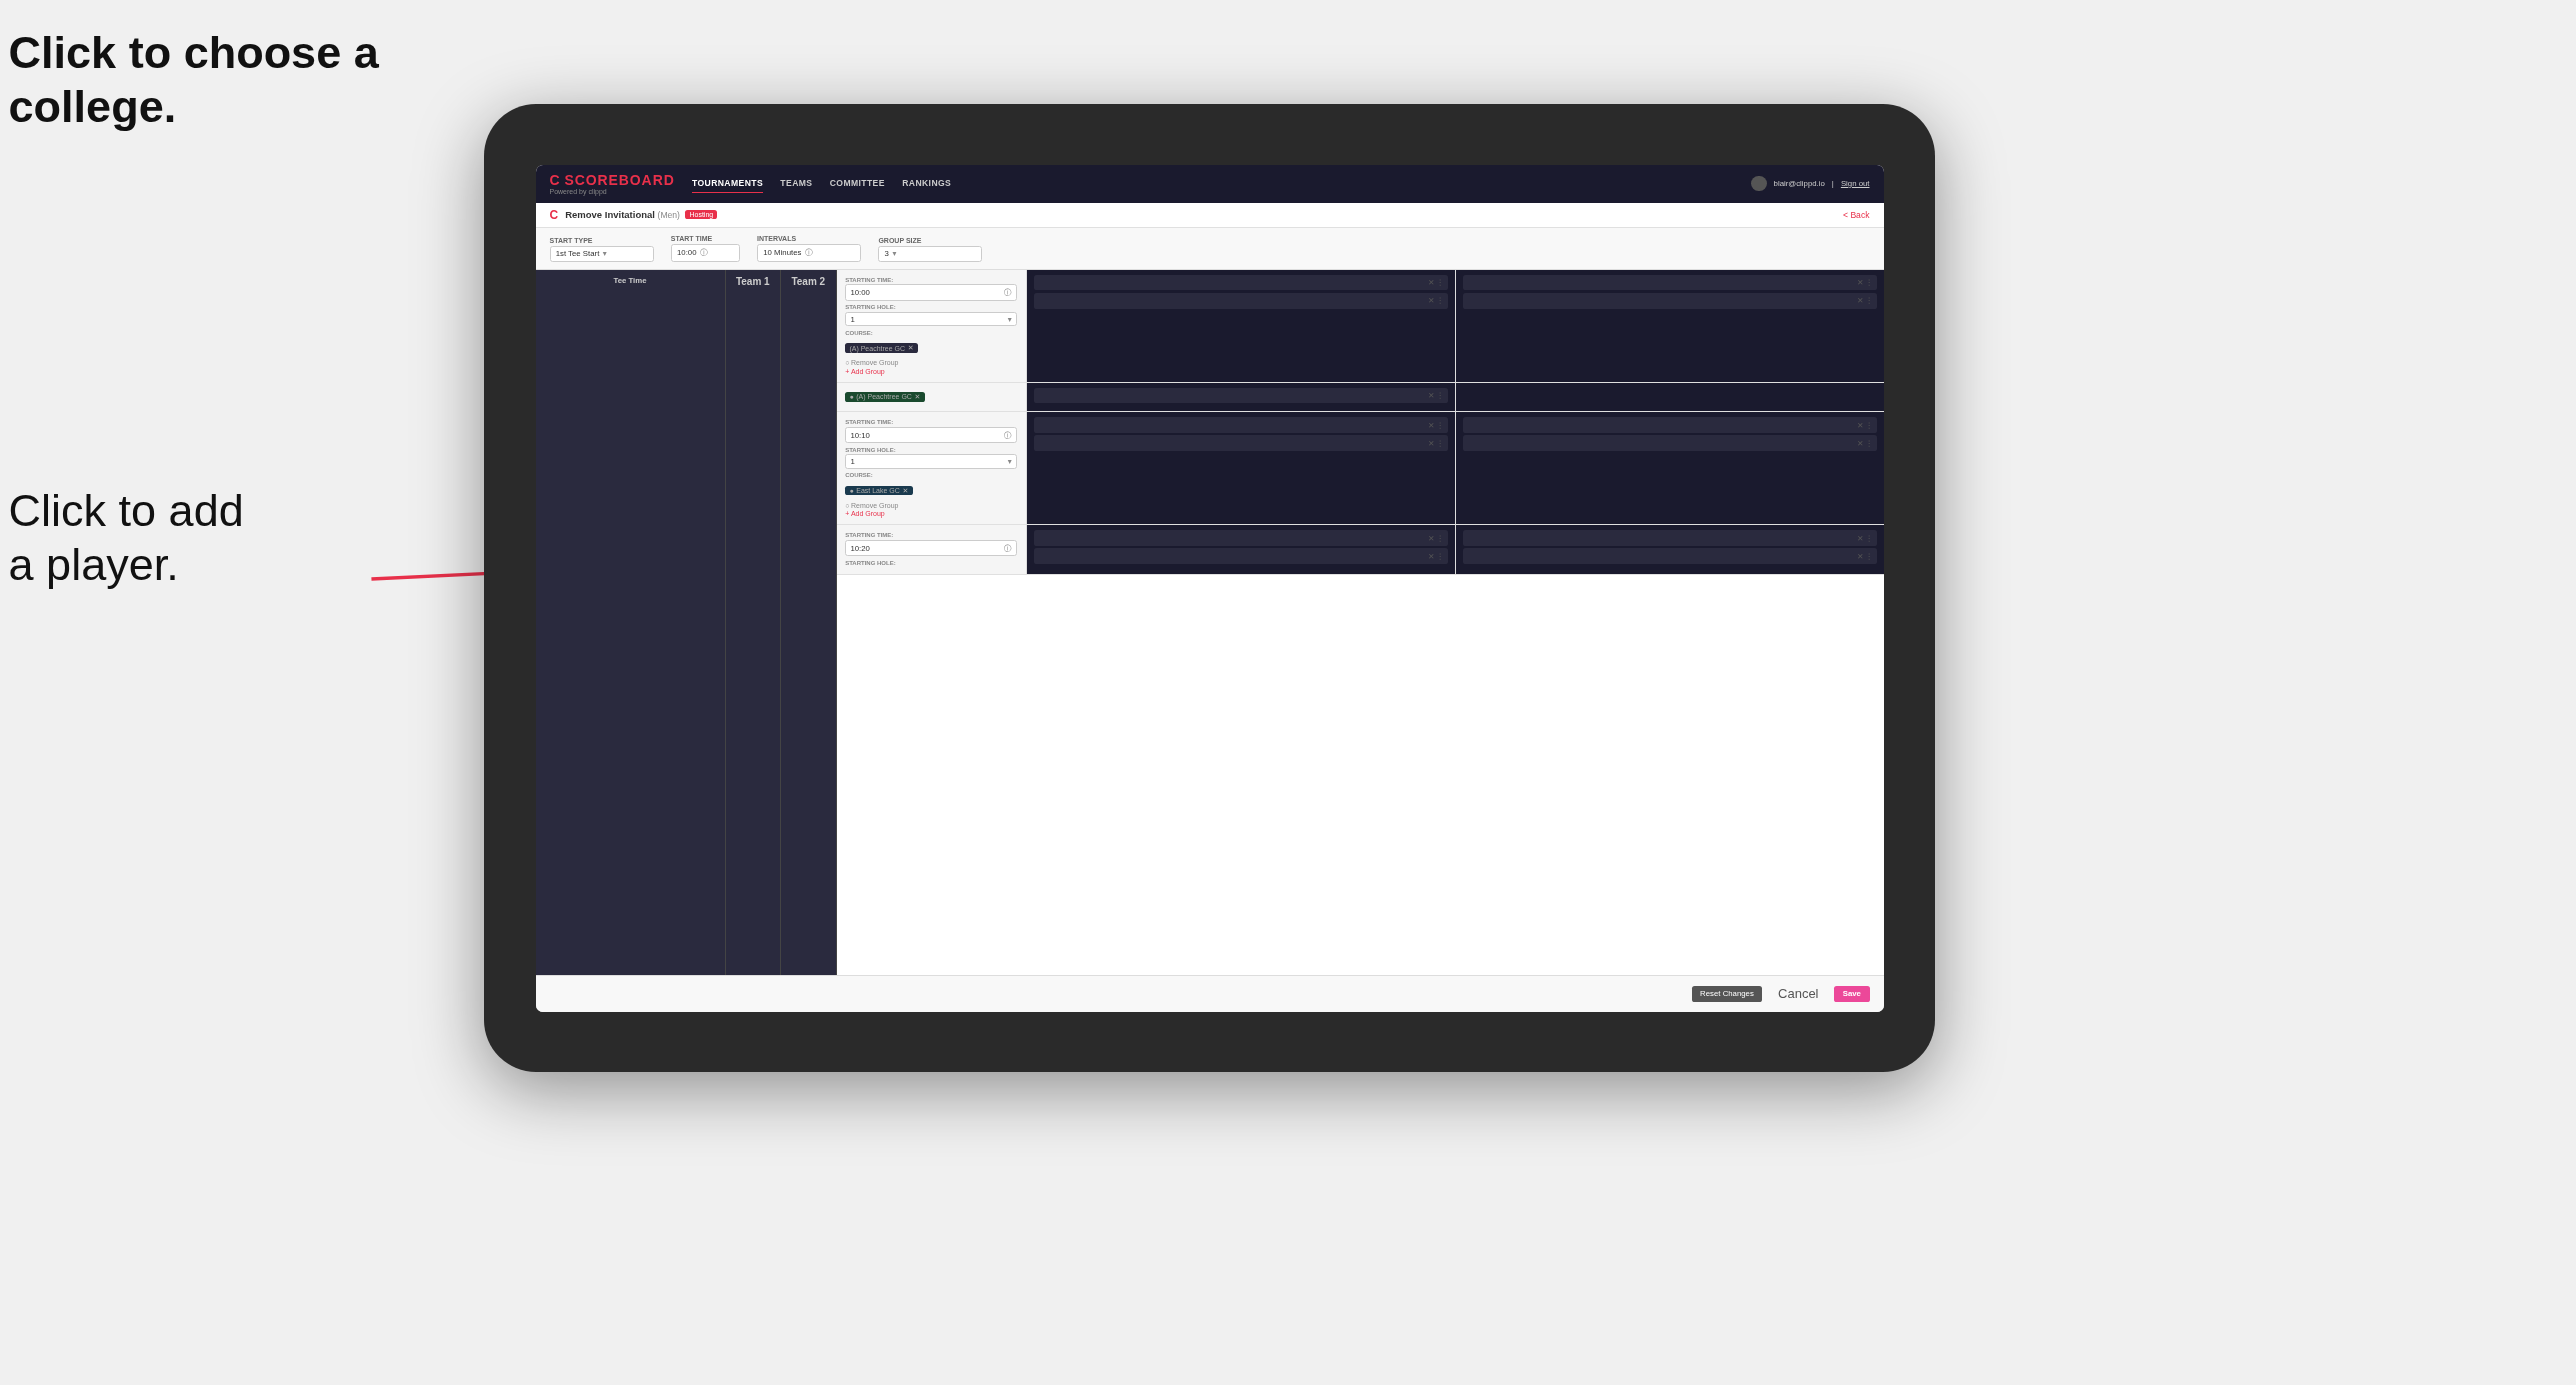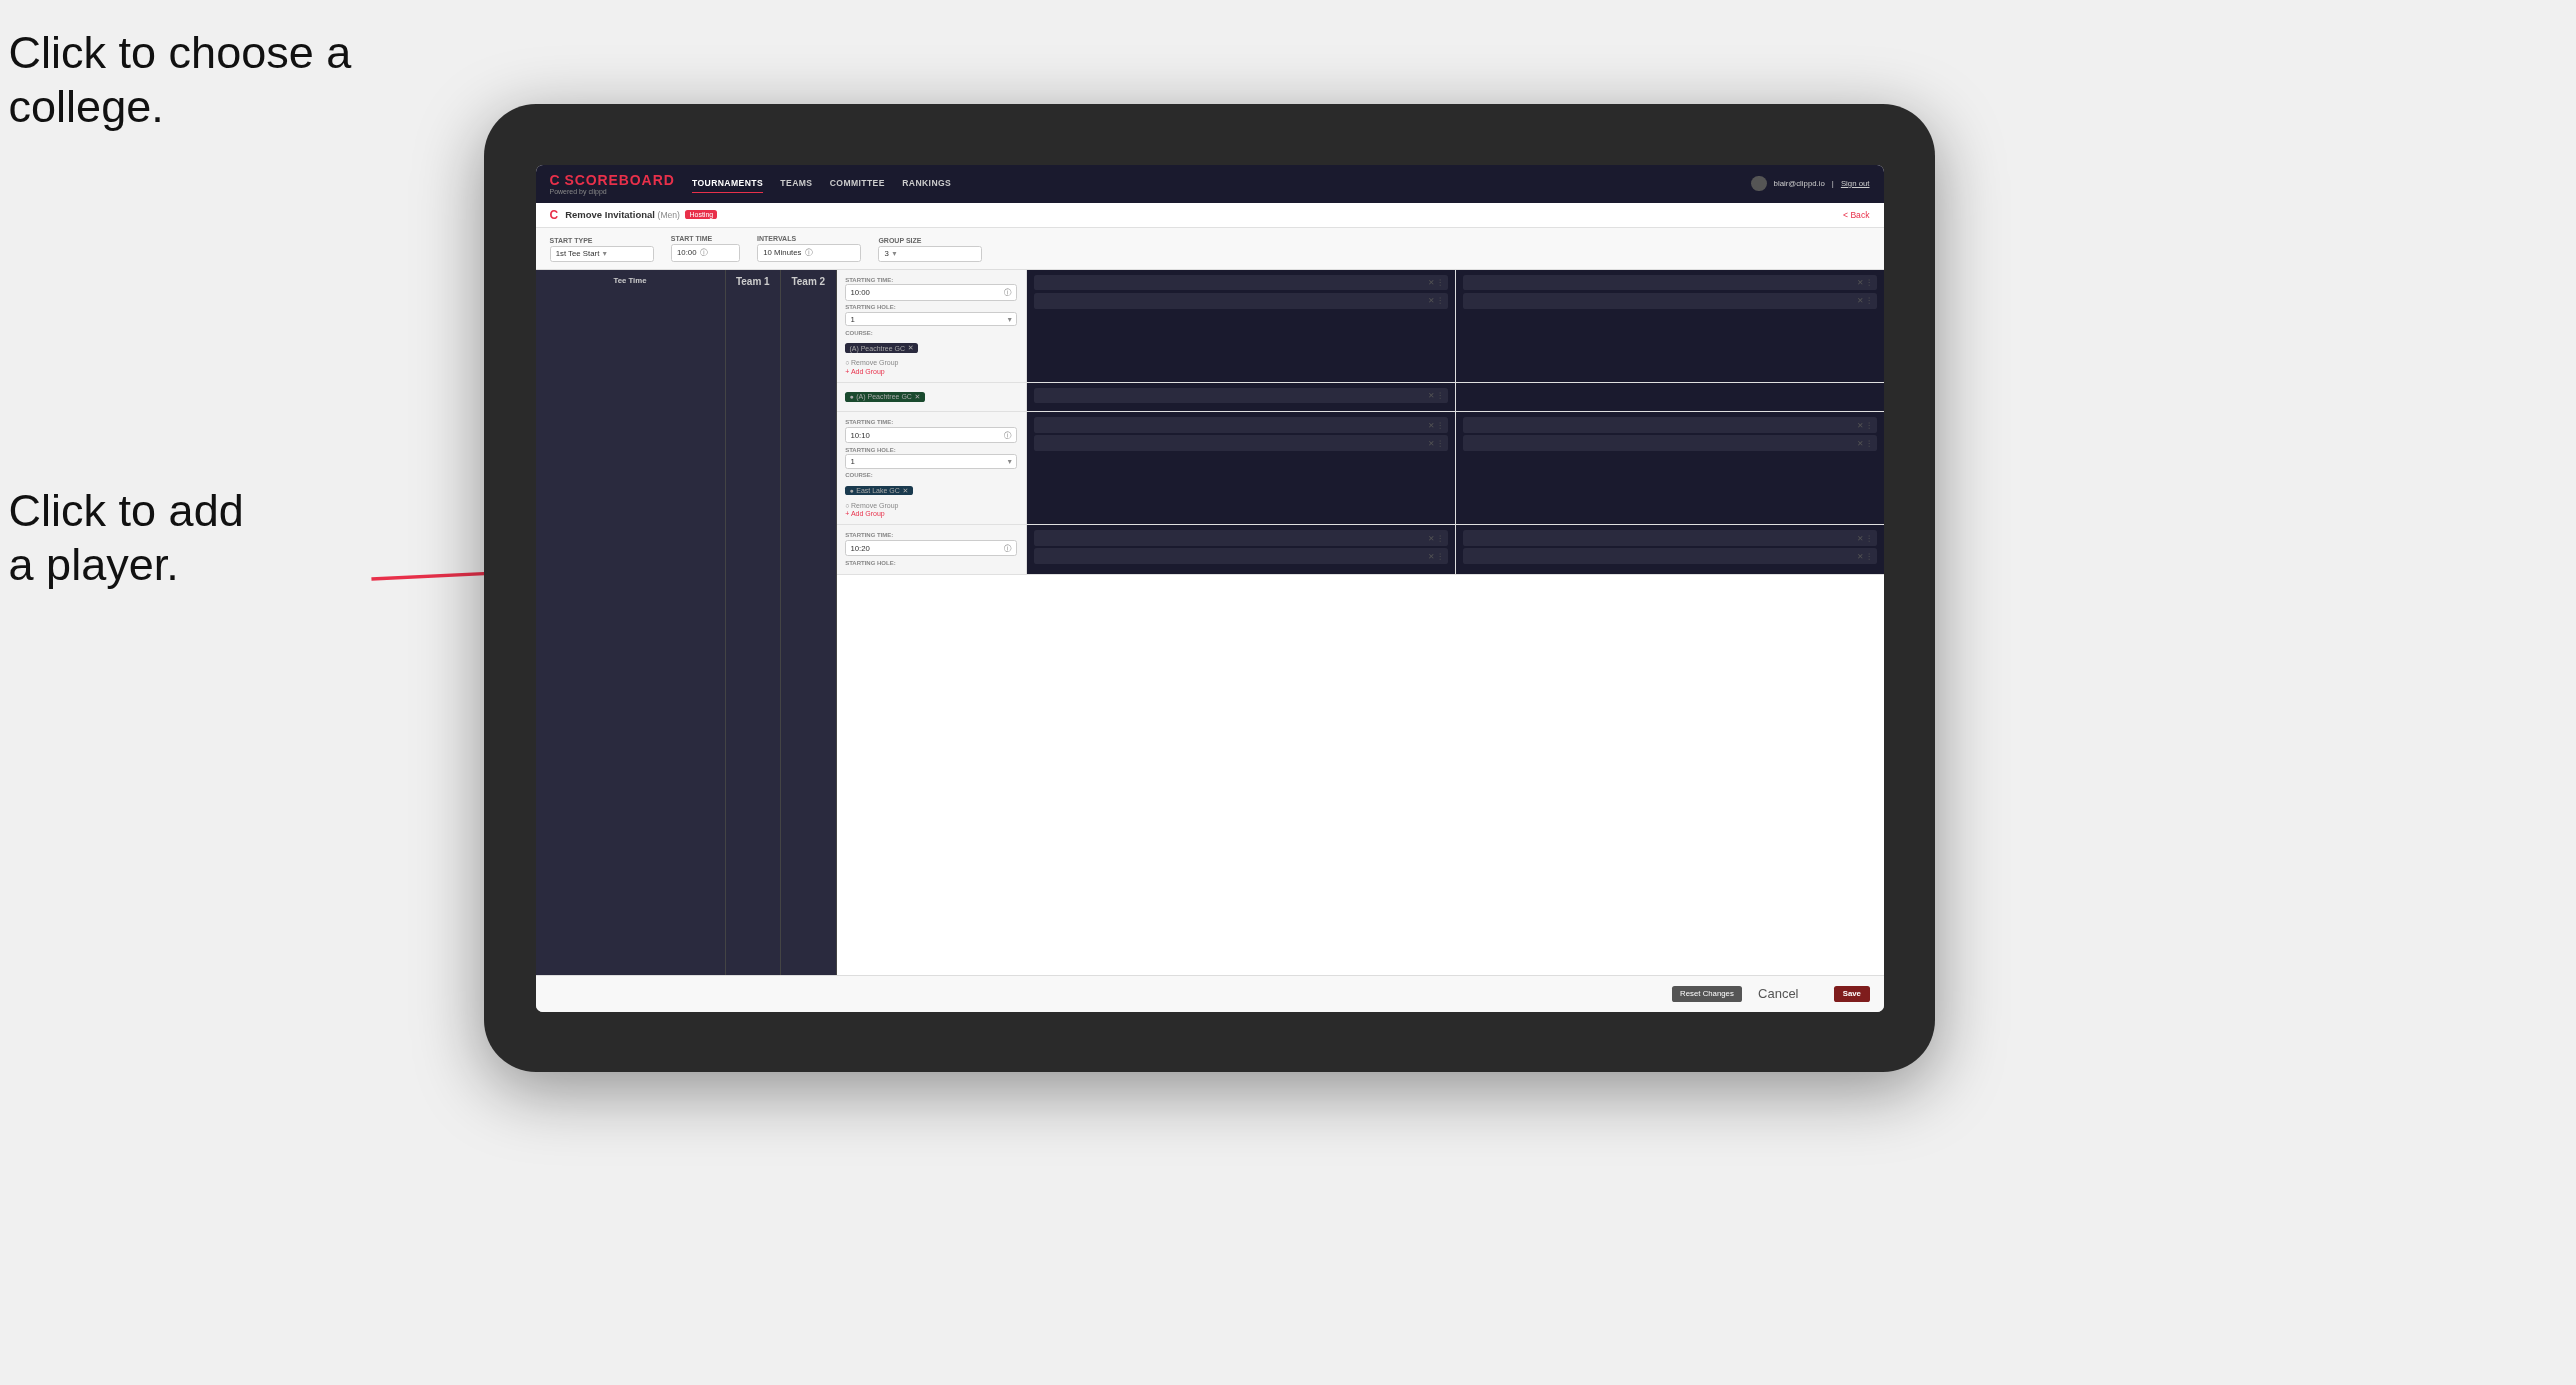--- a/index.html
+++ b/index.html
@@ -13,21 +13,21 @@
     }
 
     
     .annotation {
       position: absolute;
       font-size: 45px;
       font-weight: 500;
       color: #111;
       line-height: 1.2;
     }
-    #ann1 { top: 26px; left: 8.6px; }
+    #ann1 { top: 26px; left: 8.6px; font-weight: bold; }
     #ann2 { top: 484px; left: 8.6px; }
 
     
     .arrow-svg {
       position: absolute;
       pointer-events: none;
     }
 
     
     .tablet-frame {
@@ -320,29 +320,28 @@
     .btn-cancel {
       background: transparent;
       color: #555;
       border: none;
       border-radius: 2.6px;
       padding: 3.5px 8.6px;
       font-size: 13px;
       cursor: pointer;
     }
     .btn-save {
-      background: #7f1d1d;
+      background: #ec4899;
       color: #fff;
       border: none;
       border-radius: 2.6px;
       padding: 3.5px 8.6px;
       font-size: 7.8px;
       cursor: pointer;
       font-weight: 600;
-      margin-left: 20px;
     }
 
     .chevron { font-size: 7.8px; color: #888; }
     .info-icon { font-size: 7.8px; color: #888; }
 
     
     .full-layout {
       display: flex;
       flex-direction: column;
       height: 100%;

